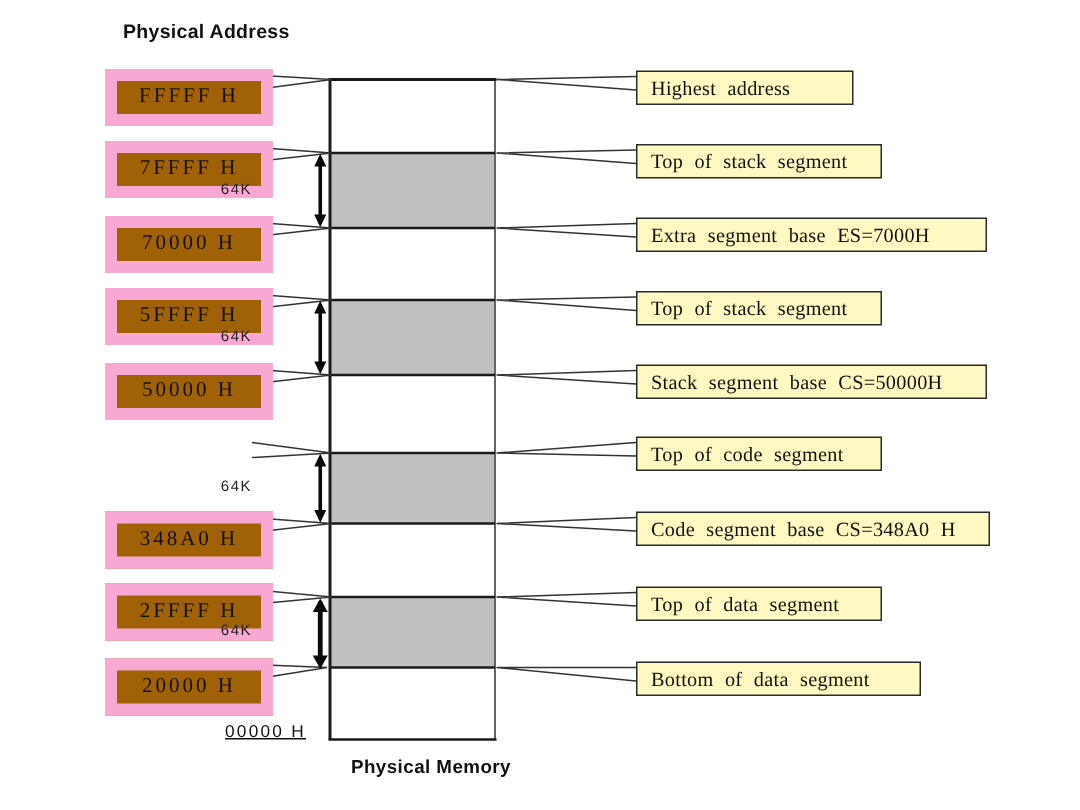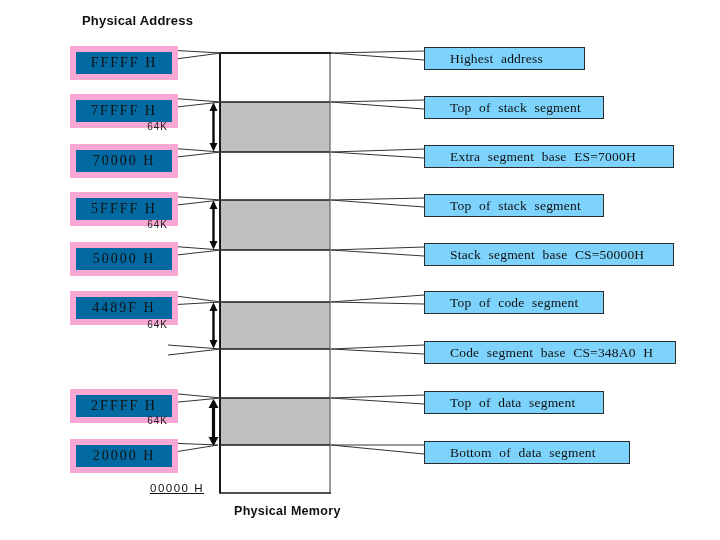--- a/index.html
+++ b/index.html
@@ -8,29 +8,29 @@
     font-family:"Liberation Serif", serif; overflow:hidden;
   }
   .stage svg { position:absolute; left:0; top:0; }
 
   .title {
     position:absolute; left:82px; top:13px;
     font:bold 13px "Liberation Sans", sans-serif; letter-spacing:.2px; color:#111;
   }
   .addr-box {
     position:absolute; left:70px; width:96px; height:22px;
-    border:6px solid #f9a8d4; background:#0369a1; color:#111;
+    border:8px solid #f9a8d4; background:#a16207; color:#111;
     font:14px "Liberation Serif", serif; letter-spacing:2px;
     display:flex; align-items:center; justify-content:center;
   }
   .label-box {
     position:absolute; left:424px; height:21px;
-    border:1.5px solid #2a2a2a; background:#7dd3fc; color:#111;
+    border:1.5px solid #2a2a2a; background:#fef9c3; color:#111;
     font:13.5px "Liberation Serif", serif; word-spacing:4px; letter-spacing:.2px;
-    display:flex; align-items:center; padding-left:25px; box-sizing:content-box;
+    display:flex; align-items:center; padding-left:9px; box-sizing:content-box;
     white-space:nowrap; overflow:hidden;
   }
   .size-label {
     position:absolute; left:138px; width:30px; text-align:right;
     font:10px "Liberation Sans", sans-serif; letter-spacing:1px; color:#222;
   }
   .bottom-addr {
     position:absolute; left:150px; top:482px;
     font:11.5px "Liberation Sans", sans-serif; letter-spacing:1.5px; color:#111;text-decoration:underline;
   }
@@ -112,21 +112,21 @@
     </g>
   </svg>
 
   <div class="title">Physical Address</div>
 
   <div class="addr-box" style="top:46px">FFFFF H</div>
   <div class="addr-box" style="top:94px">7FFFF H</div>
   <div class="addr-box" style="top:144px">70000 H</div>
   <div class="addr-box" style="top:192px">5FFFF H</div>
   <div class="addr-box" style="top:242px">50000 H</div>
-  <div class="addr-box" style="top:291px">4489F H</div>
+  <div class="addr-box" style="top:341px">348A0 H</div>
   <div class="addr-box" style="top:389px">2FFFF H</div>
   <div class="addr-box" style="top:439px">20000 H</div>
 
   <div class="size-label" style="top:121px">64K</div>
   <div class="size-label" style="top:219px">64K</div>
   <div class="size-label" style="top:319px">64K</div>
   <div class="size-label" style="top:415px">64K</div>
 
   <div class="label-box" style="top:47px;  width:134px">Highest address</div>
   <div class="label-box" style="top:96px;  width:153px">Top of stack segment</div>

